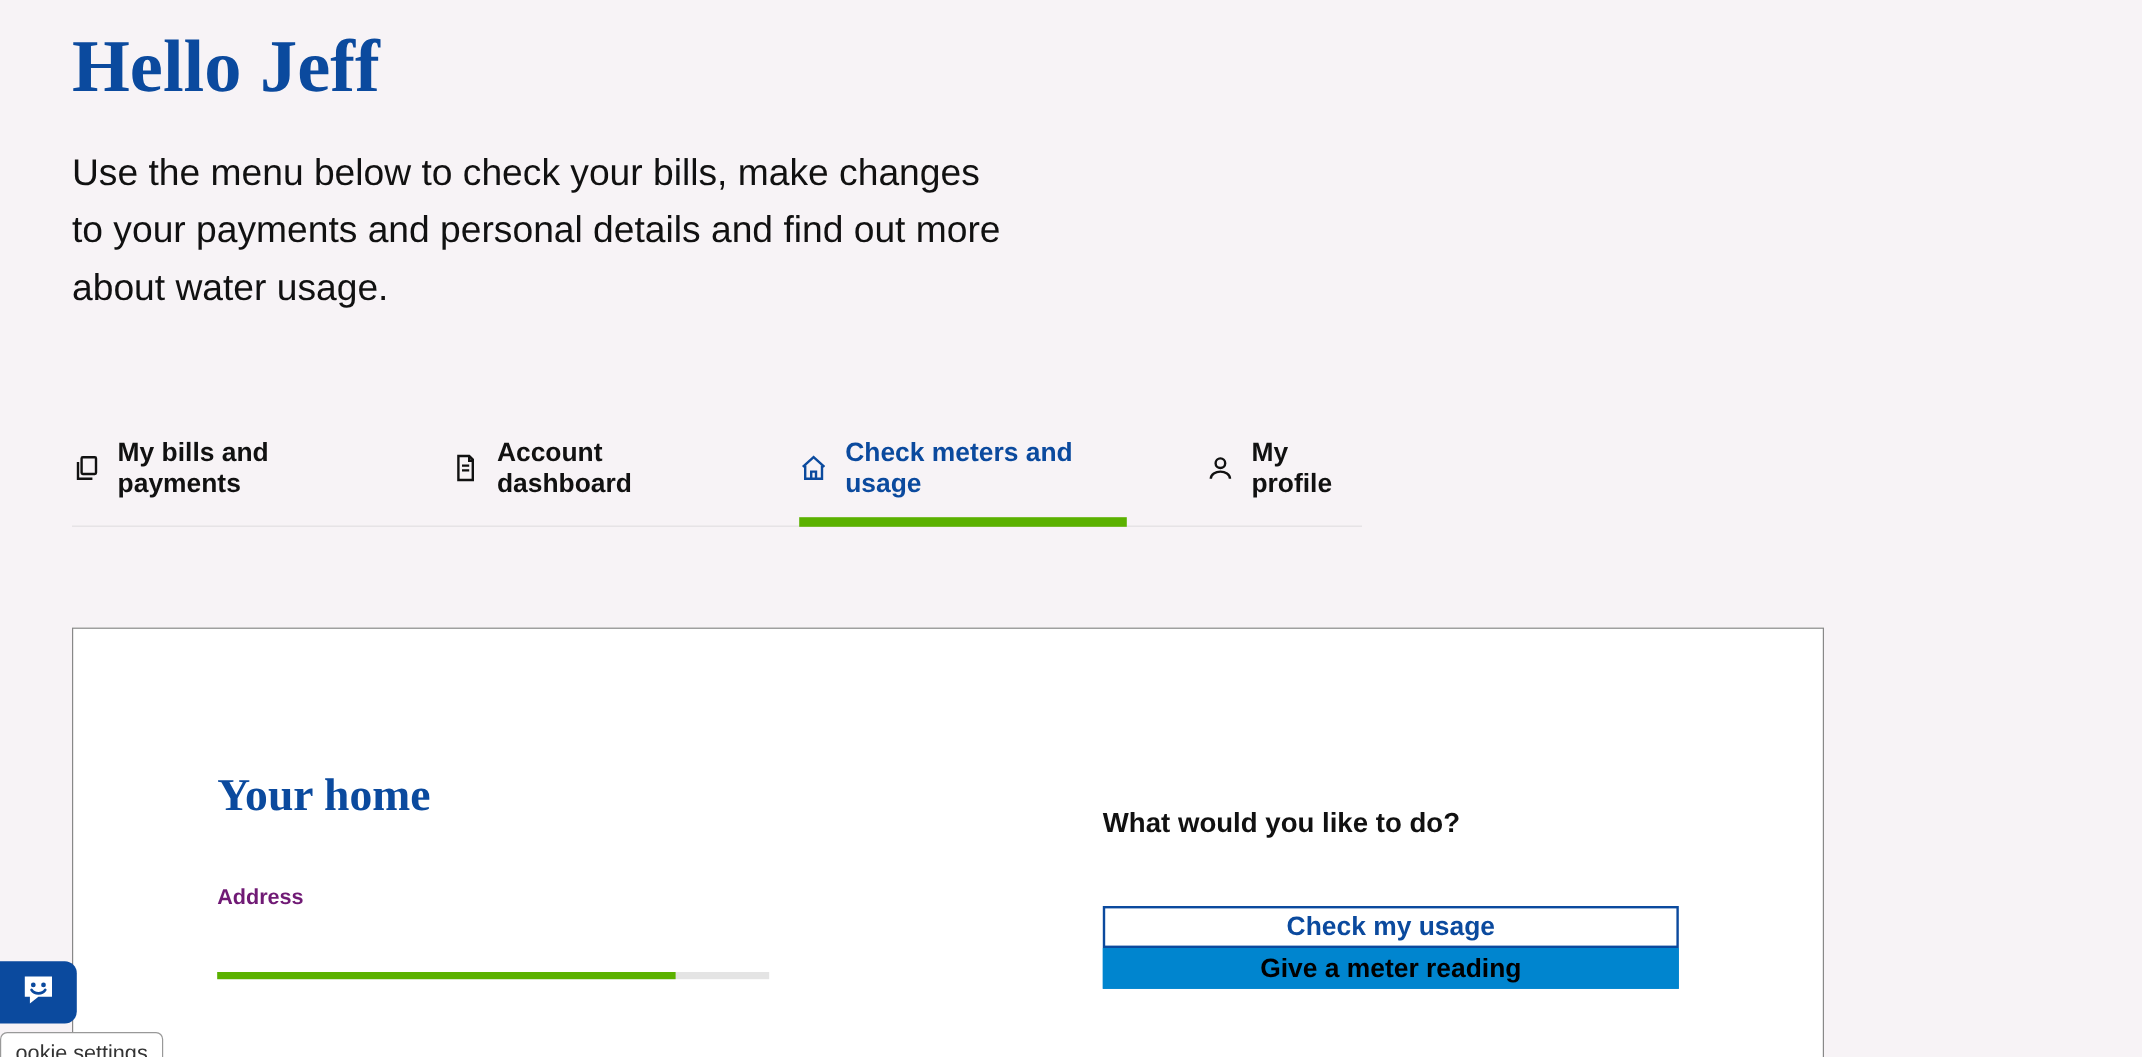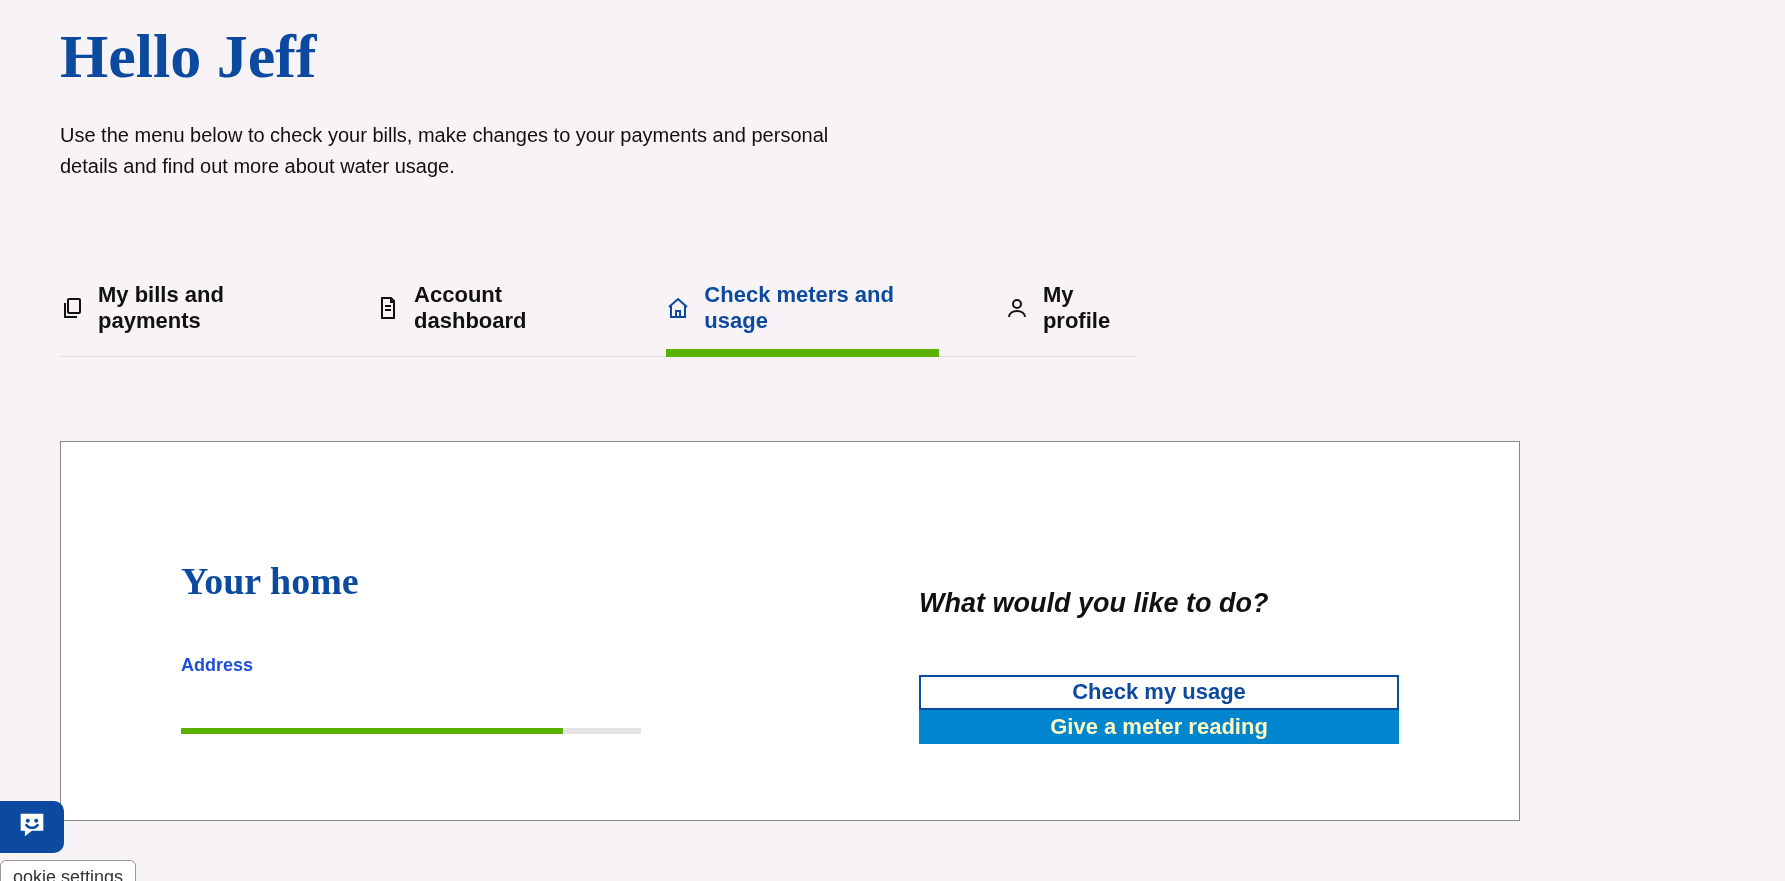--- a/index.html
+++ b/index.html
@@ -20,21 +20,21 @@
 
   .greeting {
     font-family: Georgia, "Times New Roman", serif;
     font-weight: 700;
     font-size: 62px;
     color: #0b4a9e;
     margin-bottom: 28px;
   }
 
   .intro {
-    font-size: 20px;
+    font-size: 31px;
     line-height: 1.55;
     color: #111;
     max-width: 780px;
     margin-bottom: 100px;
   }
 
   
   .tabnav {
     display: flex;
     align-items: center;
@@ -90,46 +90,45 @@
   .card-title {
     font-family: Georgia, "Times New Roman", serif;
     font-weight: 700;
     font-size: 38px;
     color: #0b4a9e;
     margin-bottom: 52px;
   }
   .addr-label {
     font-size: 18px;
     font-weight: 700;
-    color: #1d4ed8;
+    color: #701a75;
     margin-bottom: 52px;
   }
   .progress {
     width: 460px;
     height: 6px;
     background: #e4e4e4;
     position: relative;
   }
   .progress-fill {
     position: absolute;
     left: 0; top: 0; bottom: 0;
     width: 83%;
     background: #5bb100;
   }
 
   .card-right {
     width: 480px;
     padding-top: 40px;
   }
   .prompt {
-    font-size: 27px;
+    font-size: 23px;
     font-weight: 700;
     color: #111;
     margin-bottom: 56px;
-    font-style: italic;
   }
   .btn-row {
     display: flex;
     flex-direction: column;
   }
   .btn {
     flex: 1;
     height: 108px;
     display: flex;
     align-items: center;
@@ -141,21 +140,21 @@
     padding: 0 20px;
     line-height: 1.4;
   }
   .btn-outline {
     background: #fff;
     color: #0b4a9e;
     border: 2px solid #0b4a9e;
   }
   .btn-primary {
     background: #0085cf;
-    color: #fef9c3;
+    color: #000000;
     border: 2px solid #0085cf;
   }
 
   
   .chat-widget {
     position: absolute;
     left: 0;
     bottom: 28px;
     width: 64px;
     height: 52px;

